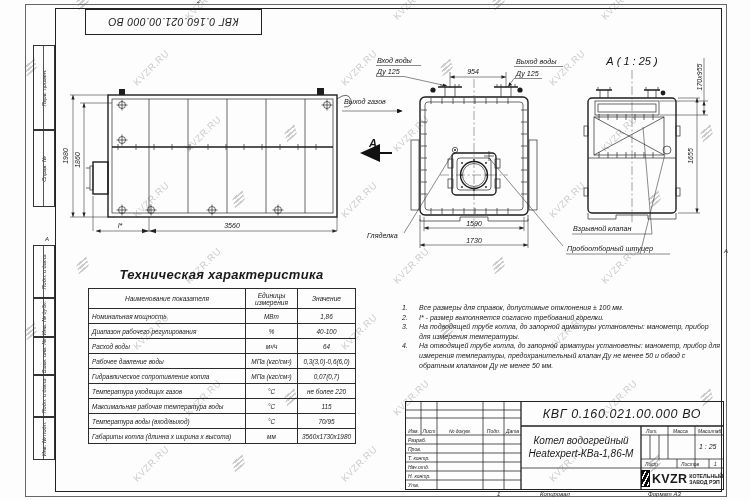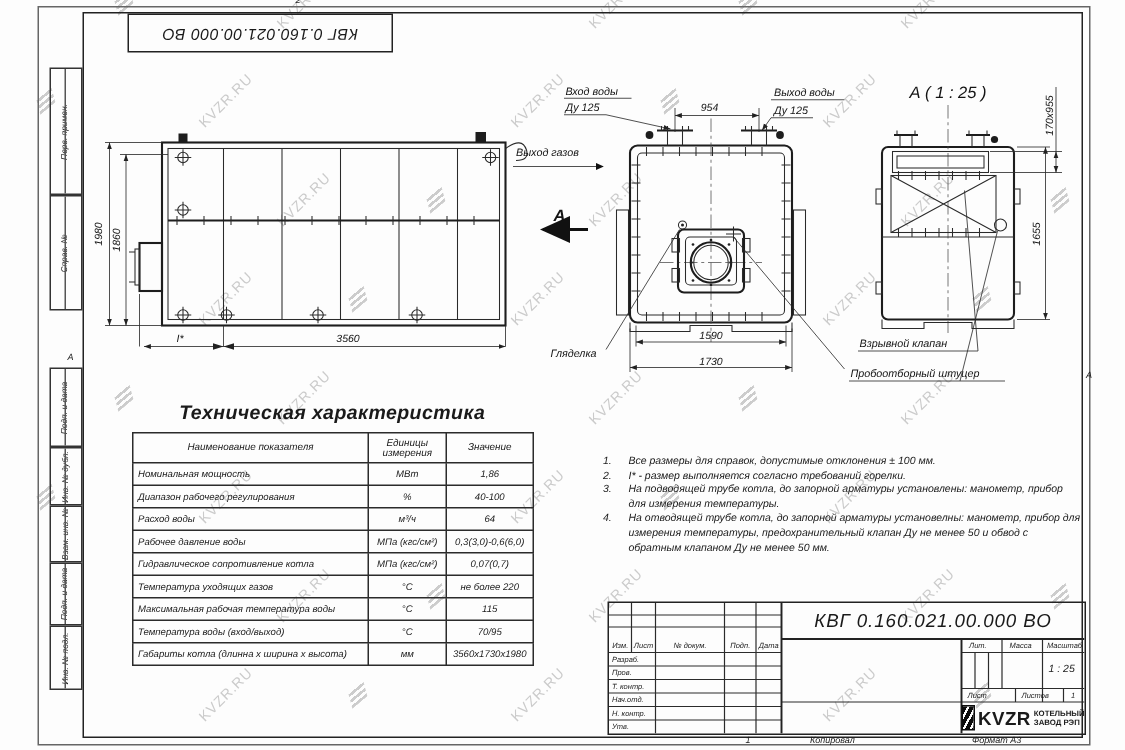--- a/index.html
+++ b/index.html
@@ -365,20 +365,24 @@
       <path d="M15 0 V33 M31 0 V87 M77 0 V87 M98 0 V87"></path>
       <path d="M0 8 H115 M0 16 H115 M0 33 H115 M0 42 H115 M0 51 H115 M0 60 H115 M0 69 H115 M0 78 H115"></path>
       <path d="M244 33 V57 M253 33 V57 M262 24 V57 M289 24 V66 M271 57 V66 M303 57 V66"></path>
       <path d="M235 33 H317 M235 57 H317 M115 66 H317"></path>
     </g>
     <g stroke="#222" stroke-width="1.3">
       <path d="M115 0 V87 M235 24 V87 M115 24 H317"></path>
     </g>
   </svg>
   <div id="tb-docnum">КВГ 0.160.021.00.000 ВО</div>
+  <div id="tb-name">
+    <span>Котел водогрейный</span>
+    <span>Heatexpert-КВа-1,86-М</span>
+  </div>
   <div id="tb-rev"></div>
   <div id="tb-sig"></div>
   <span class="cell tb-small" style="left:240px;top:25.5px">Лит.</span>
   <span class="cell tb-small" style="left:267px;top:25.5px">Масса</span>
   <span class="cell tb-small" style="left:292px;top:25.5px">Масштаб</span>
   <span class="cell" style="left:293px;top:41px;font-size:7px">1 : 25</span>
   <span class="cell tb-small" style="left:239px;top:58.5px">Лист</span>
   <span class="cell tb-small" style="left:275px;top:58.5px">Листов</span>
   <span class="cell tb-small" style="left:308px;top:58.5px">1</span>
   <div id="tb-logo">

